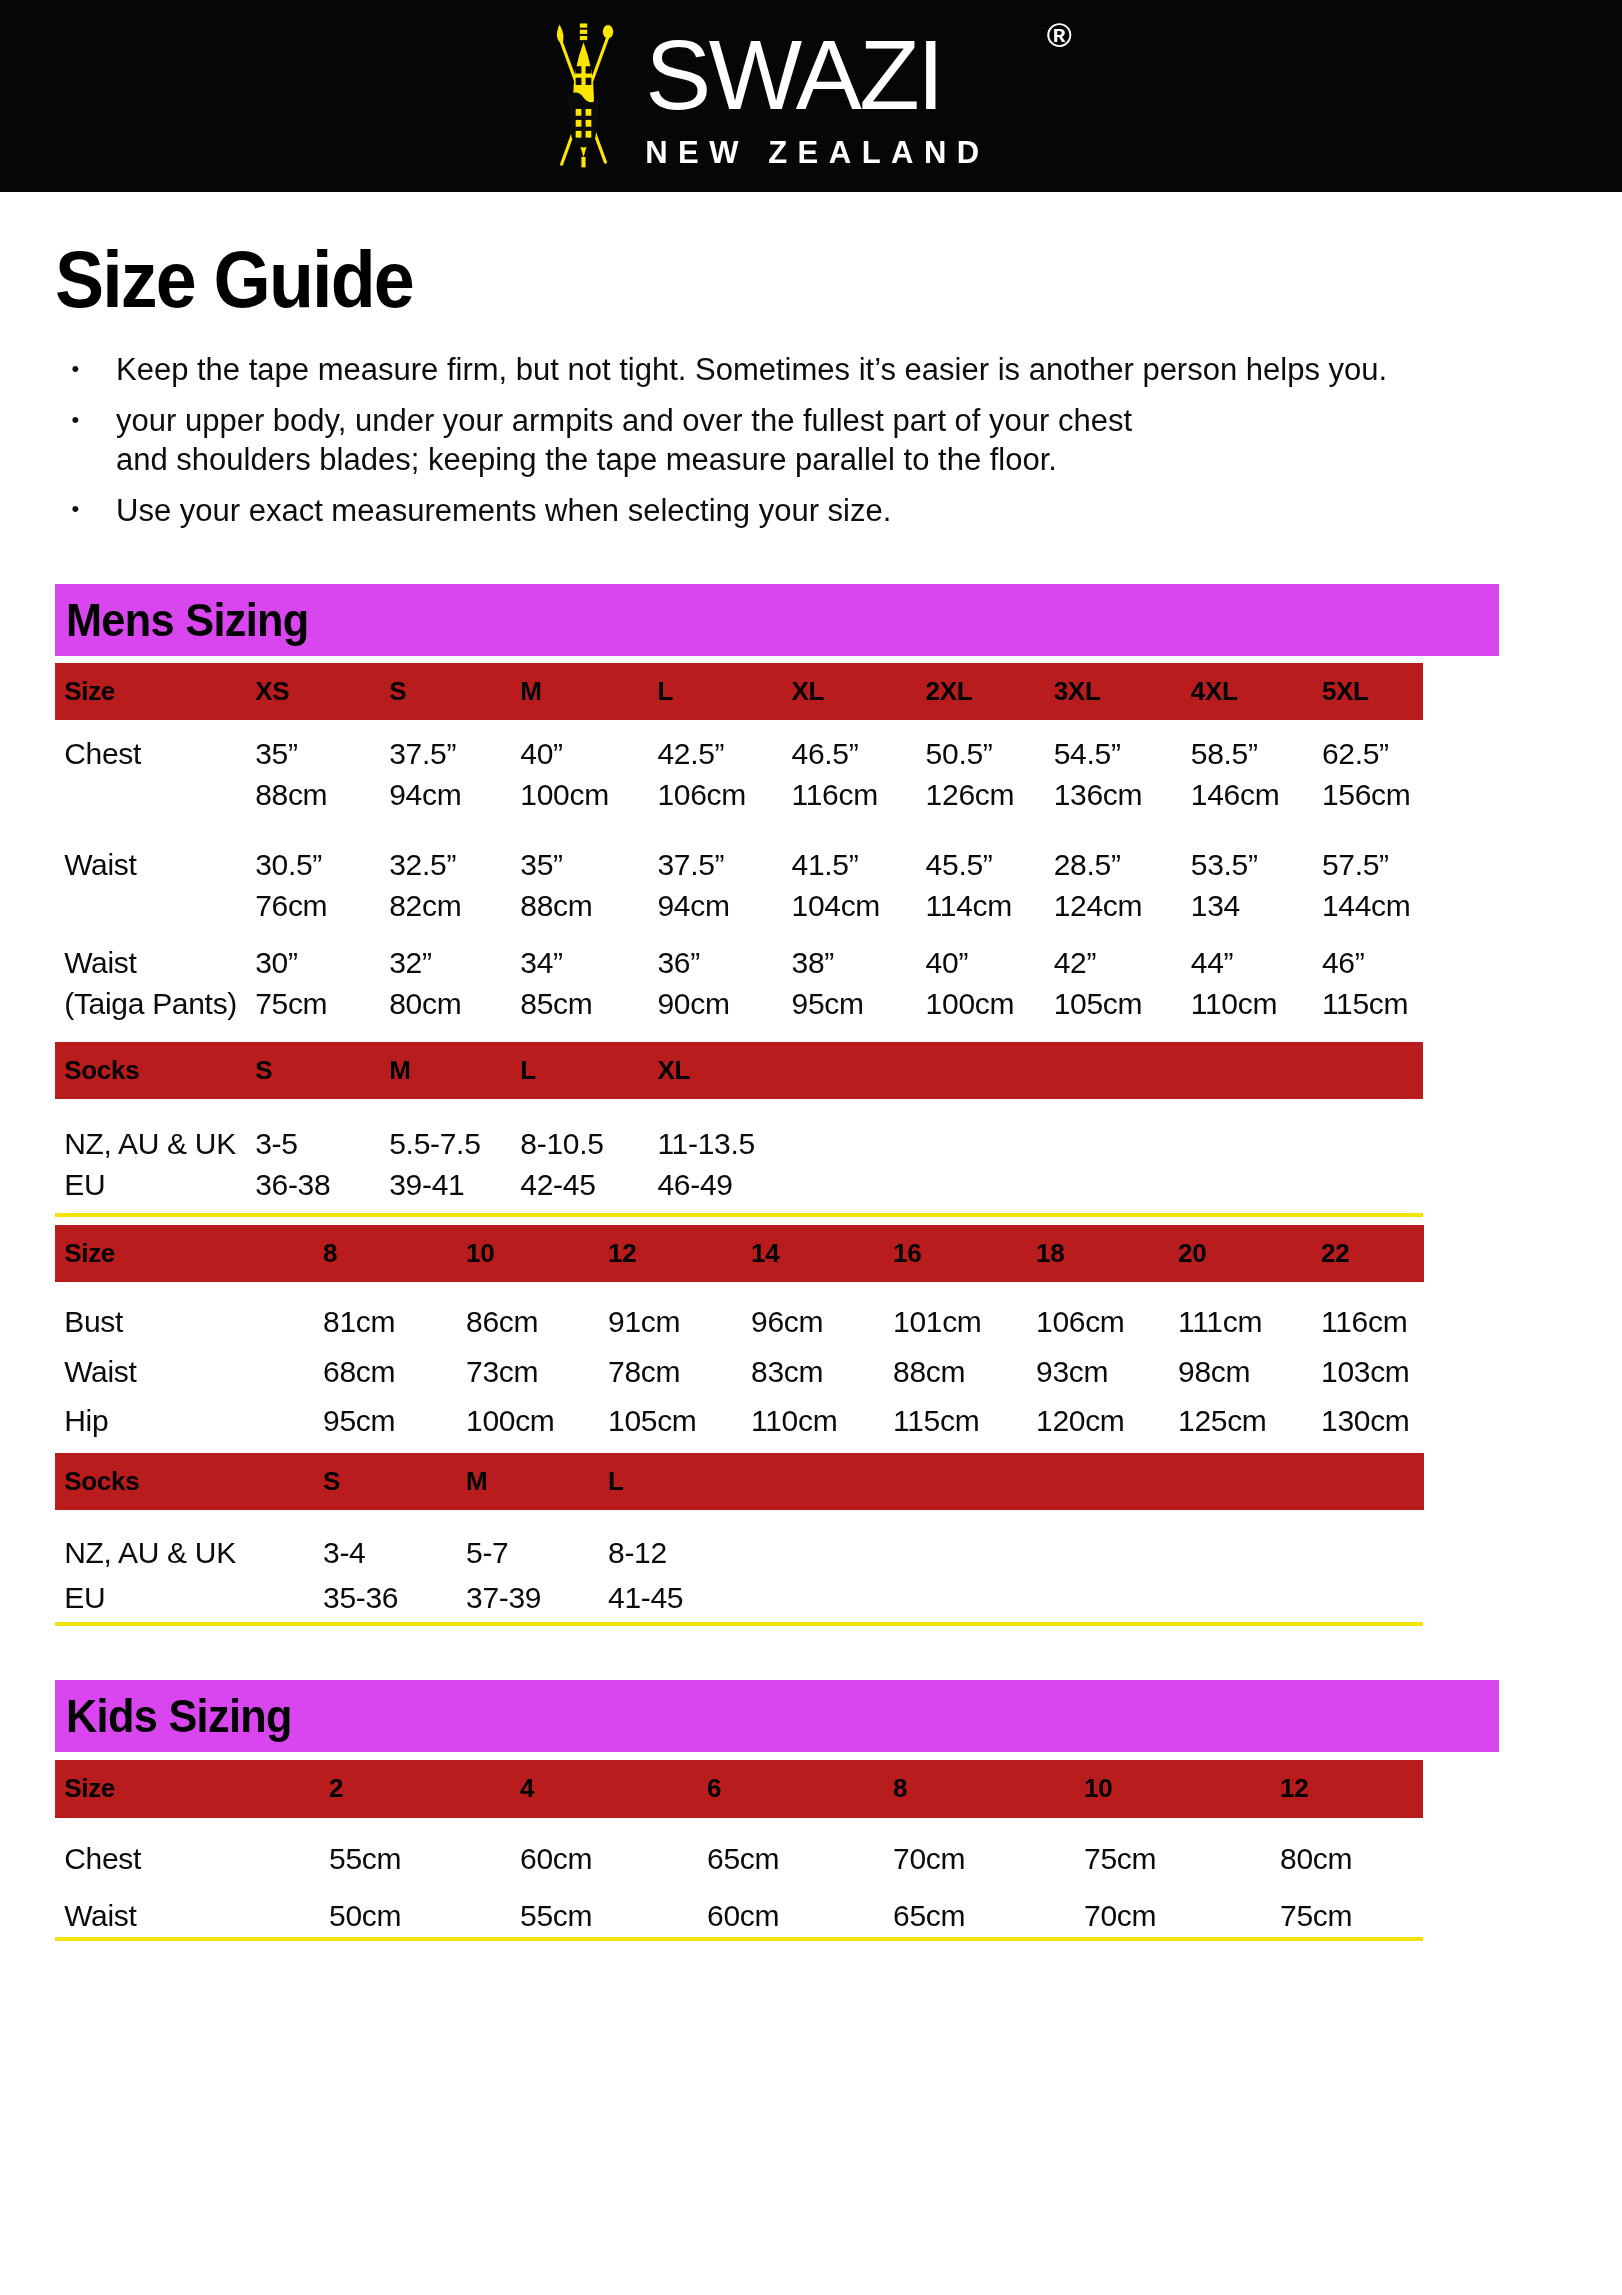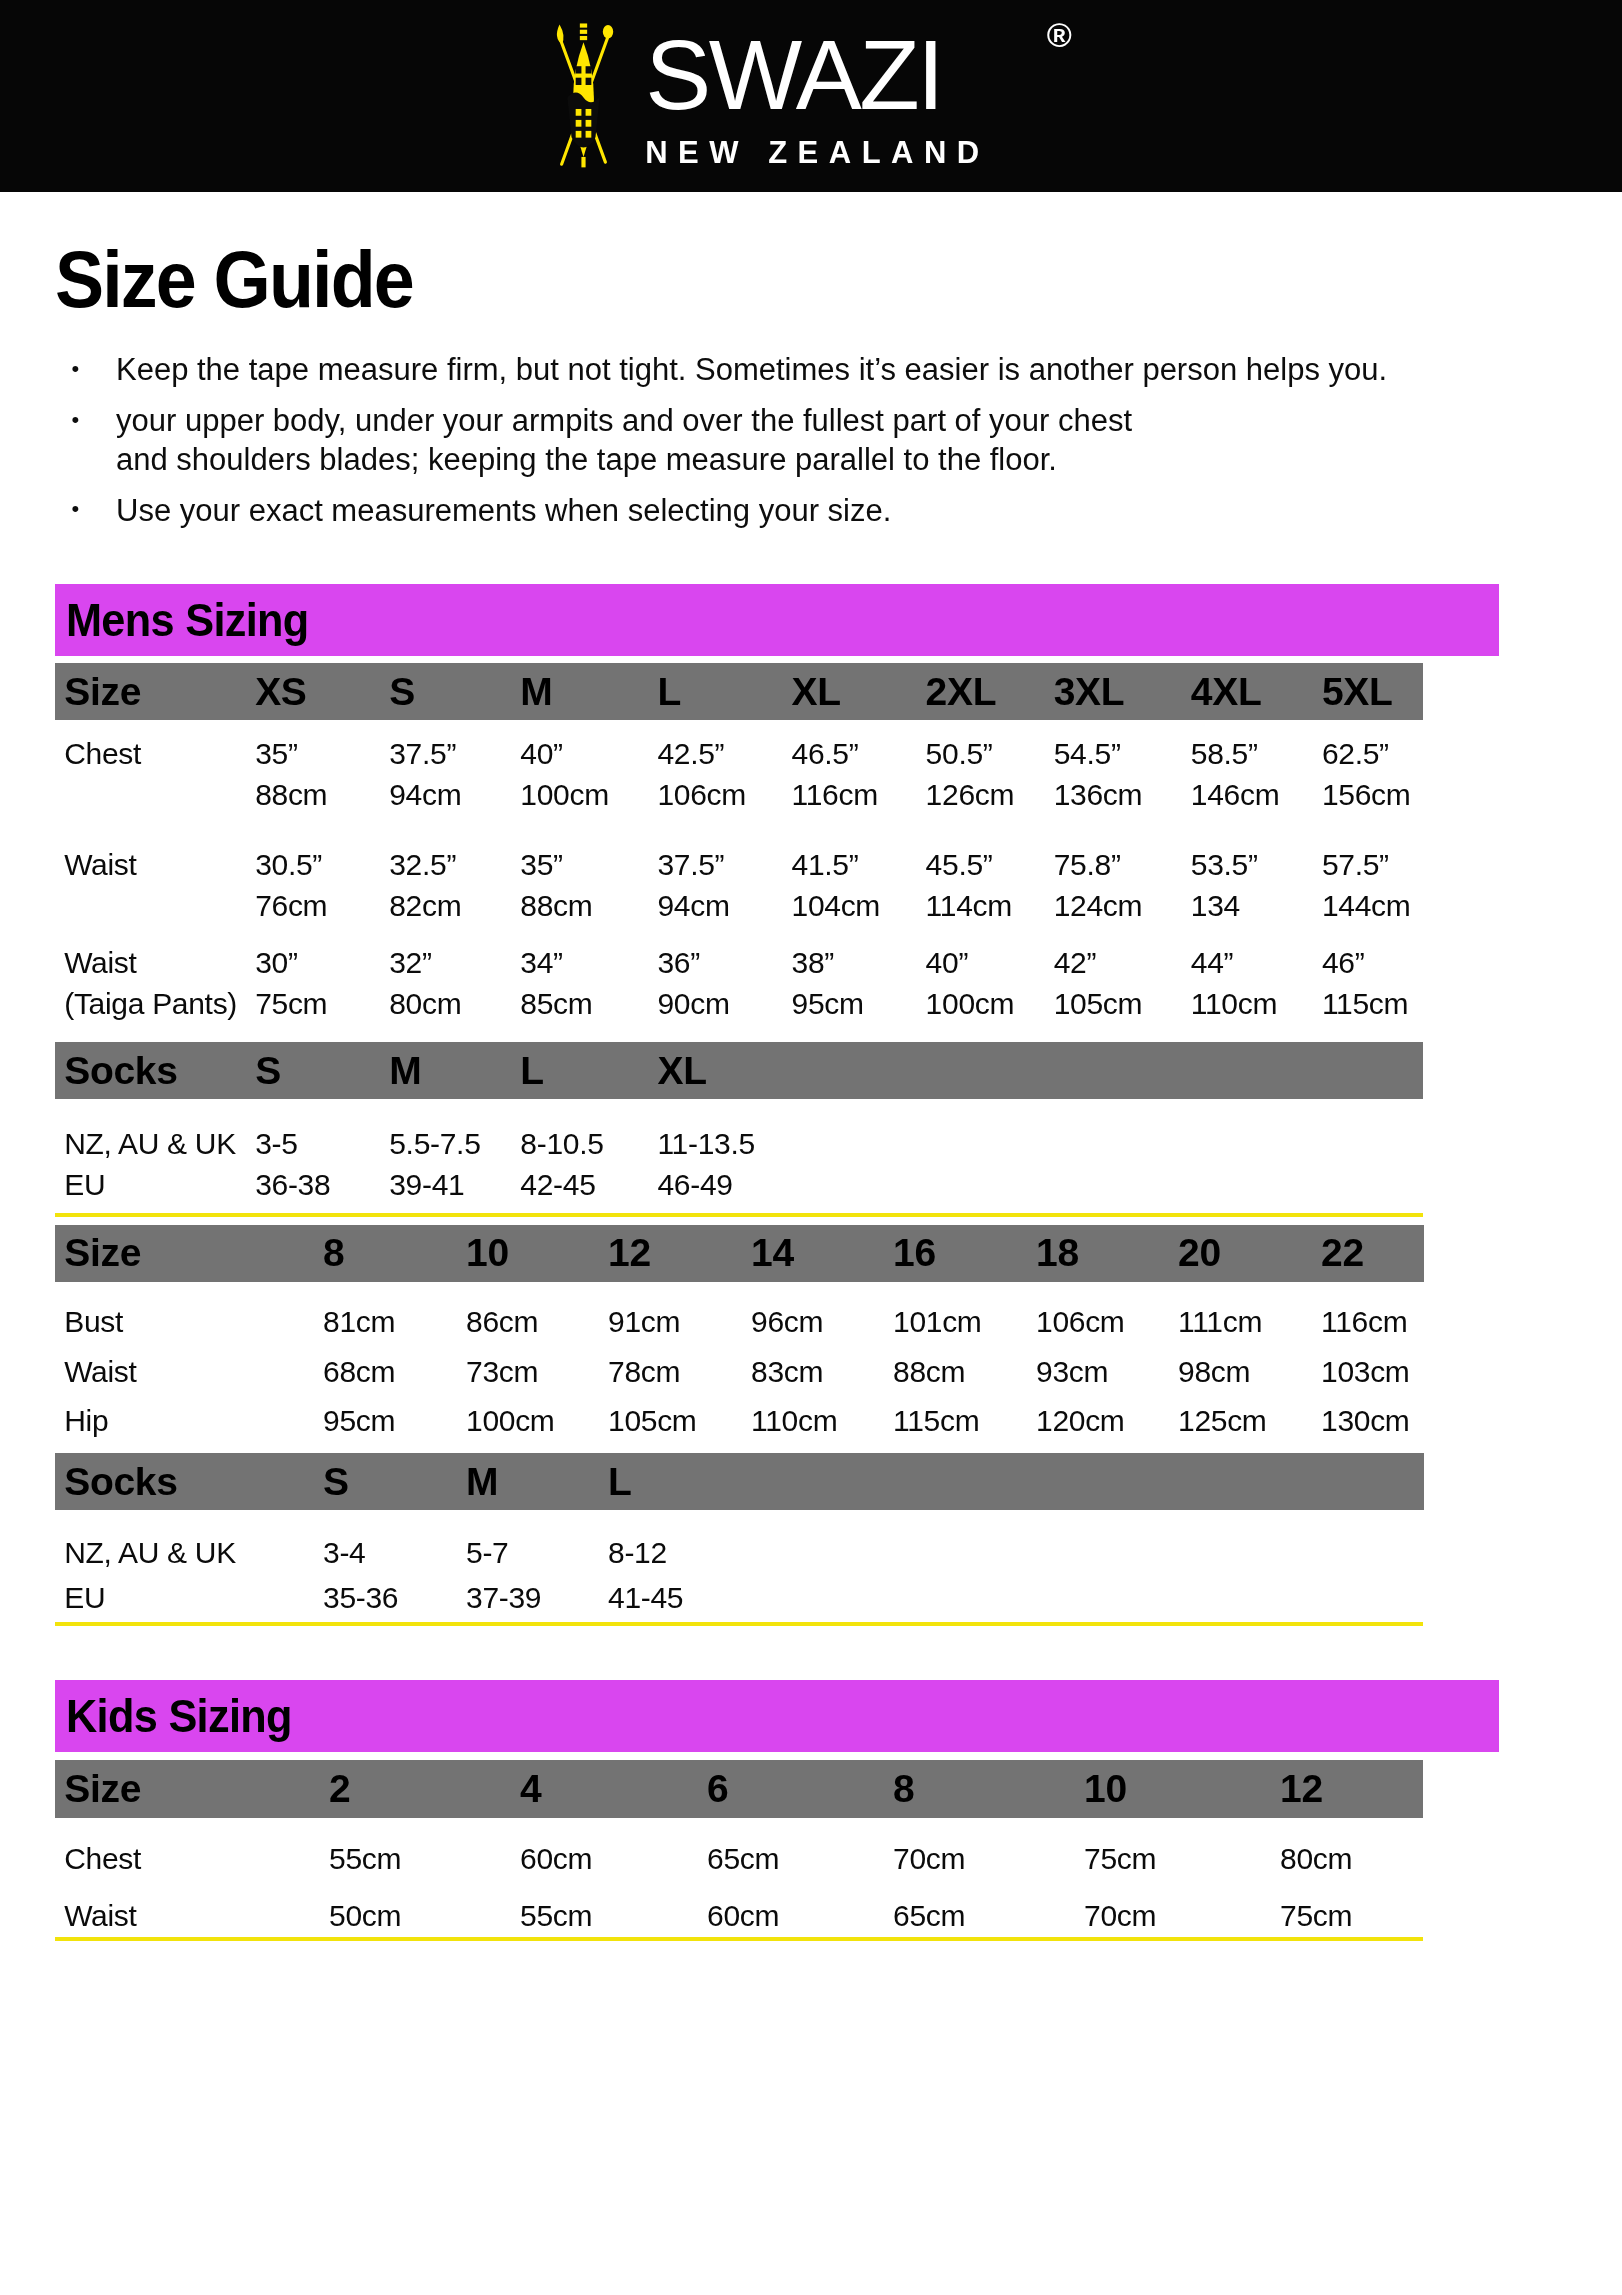--- a/index.html
+++ b/index.html
@@ -47,22 +47,22 @@
     display:flex; align-items:center; padding-left:10.5px;
   }
   .section-bar .bar-text {
     font-size:46px; font-weight:900; letter-spacing:-0.7px;
     transform:scaleX(0.94); transform-origin:left center;
   }
   table { border-collapse:collapse; table-layout:fixed; width:1368px; margin-top:7.9px; }
   td { vertical-align:top; font-size:30px; letter-spacing:-0.3px; color:#0b0b0b; }
   td.lbl { padding-left:9.2px; }
   tr.head td {
-    background:#737373; height:57px; vertical-align:middle;
-    font-weight:700; font-size:39px; color:#000;
+    background:#b91c1c; height:57px; vertical-align:middle;
+    font-weight:700; font-size:26px; color:#000;
   }
   tr.head-k td { height:58px; }
   .line { line-height:41px; white-space:nowrap; }
   
   tr.m-chest td { padding-top:13px; padding-bottom:29px; }
   tr.m-waist td { padding-bottom:15.7px; }
   tr.m-taiga td { padding-bottom:18.3px; }
   tr.m-nz td { padding-top:23.6px; }
   
   tr.w-bust td { padding-top:19.6px; }
@@ -238,21 +238,21 @@
               </td>
           <td>
                 <div class="line">41.5”</div>
                 <div class="line">104cm</div>
               </td>
           <td>
                 <div class="line">45.5”</div>
                 <div class="line">114cm</div>
               </td>
           <td>
-                <div class="line">75.8”</div>
+                <div class="line">28.5”</div>
                 <div class="line">124cm</div>
               </td>
           <td>
                 <div class="line">53.5”</div>
                 <div class="line">134</div>
               </td>
           <td>
                 <div class="line">57.5”</div>
                 <div class="line">144cm</div>
               </td>

